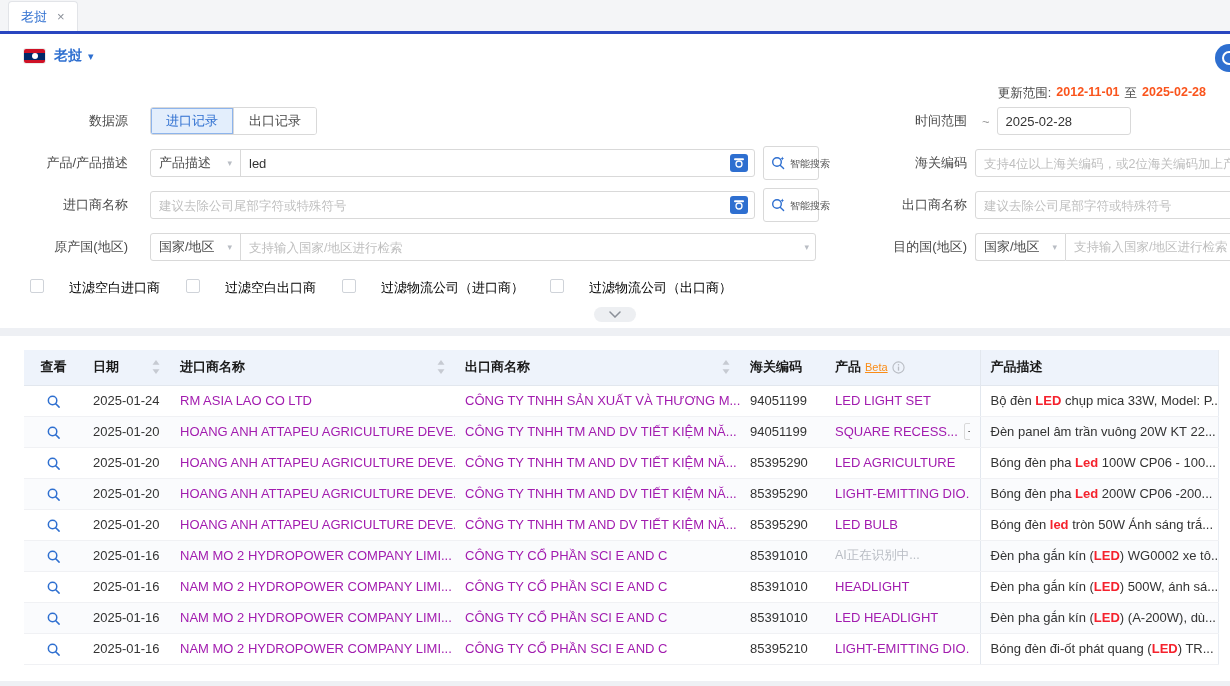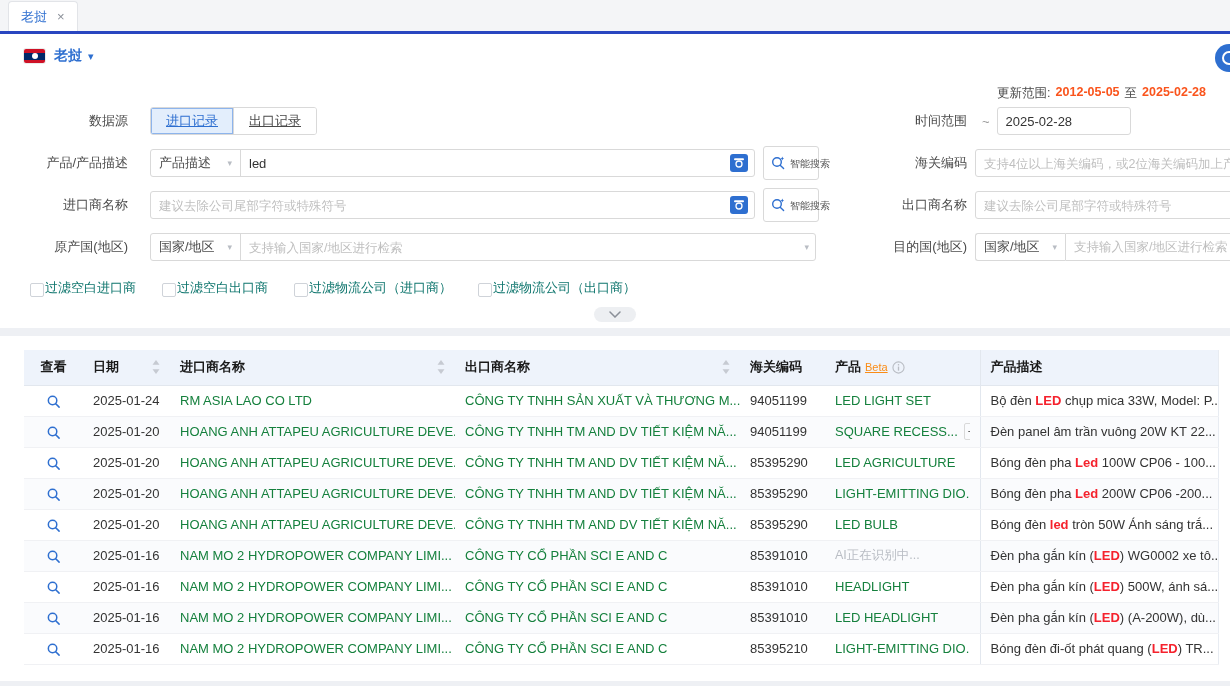--- a/index.html
+++ b/index.html
@@ -25,21 +25,21 @@
   .float-help::after { content: ''; width: 10px; height: 10px; border-radius: 50%; border: 2px solid #fff; }
   
   .filter-panel { background: #fff; position: relative; padding: 28px 0 6px; }
   .update-range { position: absolute; top: 7px; right: 24px; font-size: 12.5px; color: #4a4a4a; display: inline-flex; gap: 5px; }
   .update-range b { color: #fa541c; font-weight: 700; }
   .frow { position: relative; display: flex; align-items: center; height: 30px; margin-bottom: 12px; white-space: nowrap; }
   .flabel { width: 128px; text-align: right; color: #4a4a4a; flex: 0 0 auto; margin-right: 22px; }
   .right-zone { position: absolute; left: 885px; top: 0; height: 30px; display: flex; align-items: center; }
   .rlabel { width: 82px; text-align: right; color: #4a4a4a; margin-right: 8px; flex: 0 0 auto; }
   .seg { display: flex; border: 1px solid #d9d9d9; border-radius: 3px; height: 28px; overflow: hidden; }
-  .seg-item { padding: 0 15px; display: flex; align-items: center; background: #fff; color: #4a4a4a; cursor: pointer; text-decoration: underline; }
+  .seg-item { padding: 0 15px; display: flex; align-items: center; background: #fff; color: #4a4a4a; cursor: pointer; }
   .seg-item + .seg-item { border-left: 1px solid #d9d9d9; }
   .seg-item.active { background: #e3eefc; color: #2e6fd0; box-shadow: inset 0 0 0 1px #8db4ec; }
   .inputgroup { display: flex; align-items: stretch; height: 28px; border: 1px solid #d9d9d9; border-radius: 3px; background: #fff; }
   .ig-select { width: 90px; border-right: 1px solid #d9d9d9; display: flex; align-items: center; padding: 0 8px; color: #4a4a4a; cursor: pointer; flex: 0 0 auto; }
   .ig-select .sel-caret { margin-left: auto; }
   .ig-input { flex: 1 1 auto; display: flex; align-items: center; padding: 0 6px 0 8px; gap: 6px; overflow: hidden; }
   .ig-input input { border: none; outline: none; flex: 1 1 auto; min-width: 0; font-size: 13px; color: #333; font-family: inherit; background: transparent; }
   .ig-input input::placeholder { color: #bfbfbf; font-size: 12.5px; }
   .w-prod { width: 605px; }
   .w-origin { width: 666px; }
@@ -52,21 +52,21 @@
   .dateinput { width: 134px; height: 28px; border: 1px solid #d9d9d9; border-radius: 3px; background: #fff; display: flex; align-items: center; padding: 0 8px; color: #333; flex: 0 0 auto; cursor: pointer; }
   .dateinput .cal { margin-left: auto; display: flex; }
   .range-sep { margin: 0 7px; color: #999; }
   .rsel { width: 90px; height: 28px; border: 1px solid #d9d9d9; border-right: none; border-radius: 3px 0 0 3px; background: #fff; display: flex; align-items: center; padding: 0 8px; color: #4a4a4a; flex: 0 0 auto; cursor: pointer; }
   .rsel .sel-caret { margin-left: auto; }
   .rsel-input { width: 190px; height: 28px; border: 1px solid #d9d9d9; border-radius: 0 3px 3px 0; background: #fff; display: flex; align-items: center; padding: 0 8px; flex: 0 0 auto; }
   .rsel-input input { border: none; outline: none; width: 100%; font-size: 12.5px; color: #333; font-family: inherit; background: transparent; }
   .rsel-input input::placeholder { color: #bfbfbf; }
   .sel-caret { color: #b9bdc4; font-size: 9px; }
   .cbrow { display: flex; align-items: center; gap: 26px; margin: 16px 0 0 30px; height: 20px; }
-  .cbitem { display: flex; align-items: flex-end; gap: 1px; color: #0f766e; cursor: pointer; }
+  .cbitem { display: flex; align-items: flex-start; gap: 25px; color: #000000; cursor: pointer; }
   .cbbox { width: 14px; height: 14px; border: 1px solid #cfd3d9; border-radius: 2px; background: #fff; flex: 0 0 auto; }
   .collapse-btn { width: 42px; height: 15px; margin: 9px auto 0; background: #edeff2; border-radius: 8px; display: flex; align-items: center; justify-content: center; cursor: pointer; }
   
   .results-panel { background: #fff; margin-top: 8px; padding-top: 14px; height: 345px; }
   .result-title { margin: 0 24px 12px; font-size: 14px; font-weight: 700; color: #1a1a1a; display: flex; gap: 5px; align-items: baseline; }
   .result-title .count { color: #f5222d; }
   .dtable { margin-left: 24px; width: 1194px; border-collapse: collapse; table-layout: fixed; font-size: 13px; border-right: 1px solid #e8ecf2; }
   .dtable col.c0 { width: 59px; } .dtable col.c1 { width: 87px; } .dtable col.c2 { width: 285px; }
   .dtable col.c3 { width: 285px; } .dtable col.c4 { width: 85px; } .dtable col.c5 { width: 155px; }
   .dtable col.c6 { width: 238px; }
@@ -74,21 +74,21 @@
   .dtable th:first-child .thw { justify-content: center; }
   .thw { display: flex; align-items: center; gap: 4px; }
   .thw .sort { margin-left: auto; display: flex; }
   .beta { color: #fa8c16; font-size: 11px; font-weight: 400; text-decoration: underline; }
   .info { display: flex; }
   .dtable td { height: 31px; padding: 0 10px; border-bottom: 1px solid #f0f1f4; white-space: nowrap; overflow: hidden; color: #333; }
   .dtable tbody tr:nth-child(even) td { background: #fafbfd; }
   .dtable th:nth-child(7), .dtable td:nth-child(7) { border-left: 1px solid #e2e7ee; }
   .c-view { text-align: center; }
   .viewic { display: inline-flex; vertical-align: middle; cursor: pointer; }
-  .link { color: #15803d; cursor: pointer; }
+  .link { color: #a21caf; cursor: pointer; }
   .pending { color: #b9bdc4; font-size: 12.5px; }
   .plus { border: 1px solid #d9d9d9; border-radius: 2px; color: #666; font-size: 11px; padding: 0 3px; line-height: 15px; flex: 0 0 auto; cursor: pointer; }
   .cellflex { display: flex; align-items: center; gap: 6px; overflow: hidden; }
   .hl { color: #f5222d; font-weight: 700; }
 </style>
 </head>
 <body>
 
 <div class="tabbar">
   <div class="tab">
@@ -100,21 +100,21 @@
 <div class="header">
   <span class="flag"></span>
   <span class="country-name">老挝</span>
   <span class="country-caret">▾</span>
   <div class="float-help"></div>
 </div>
 
 <div class="filter-panel">
   <div class="update-range">
     <span>更新范围:</span>
-    <b>2012-05-05</b>
+    <b>2012-11-01</b>
     <span>至</span>
     <b>2025-02-28</b>
   </div>
 
   <div class="frow">
     <div class="flabel">数据源</div>
     <div class="seg">
       <div class="seg-item active">进口记录</div>
       <div class="seg-item">出口记录</div>
     </div>

